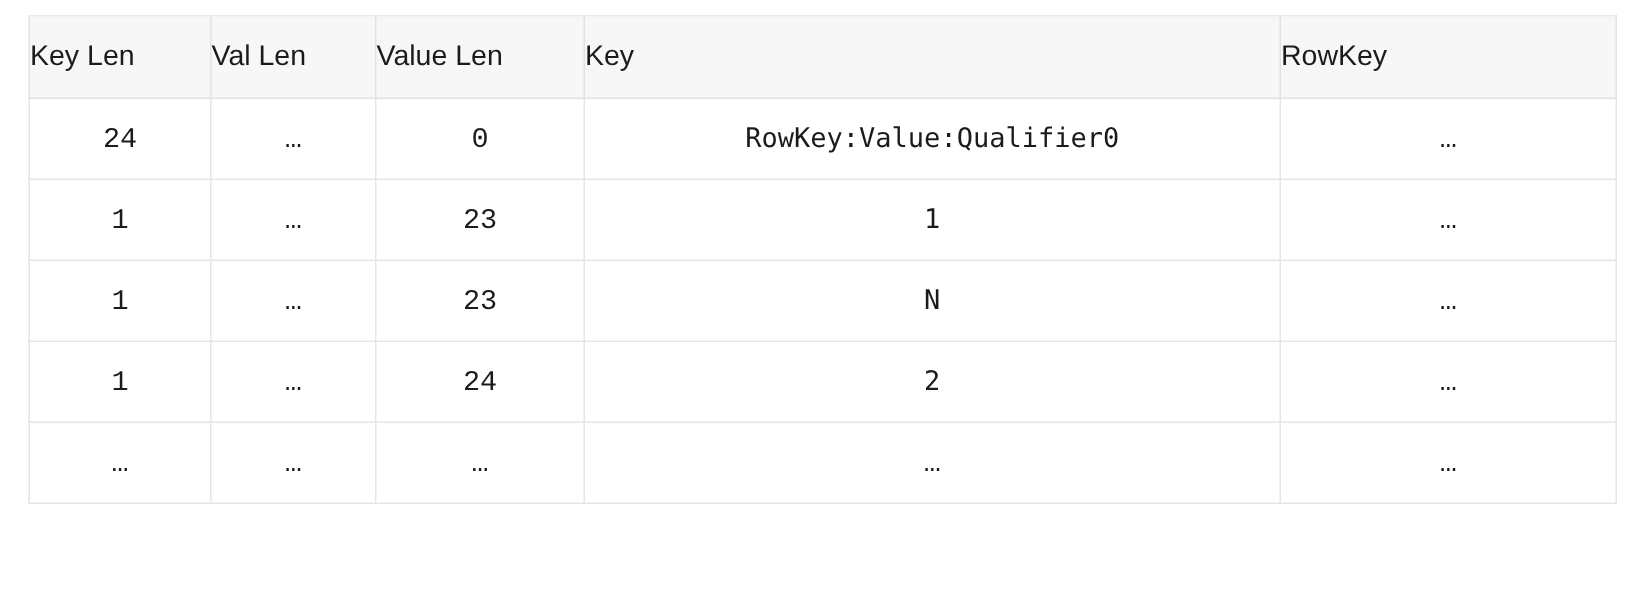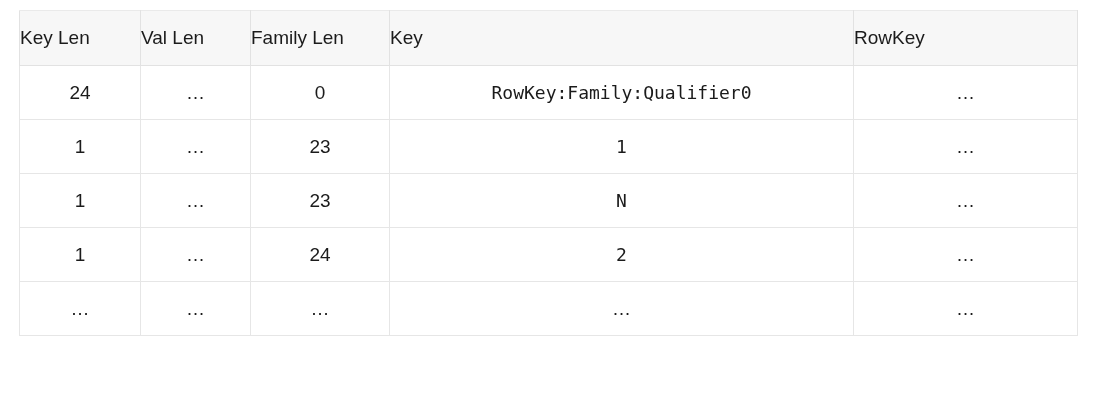--- a/index.html
+++ b/index.html
@@ -62,21 +62,21 @@
   }
 
   table.kv-table tbody td.key-cell {
     font-family: "DejaVu Sans Mono", "Liberation Mono", monospace;
     font-size: 18px;
     letter-spacing: 0px;
   }
 
   table.kv-table tbody td.dots,
   table.kv-table tbody td.num {
-    font-family: Liberation Sans, sans-serif;
+    font-family: Liberation Mono, monospace;
   }
 
   table.kv-table tbody tr:last-child td {
     border-bottom: 1px solid #e6e6e6;
   }
 </style>
 </head>
 <body>
 
 <div class="table-wrap">
@@ -85,31 +85,31 @@
       <col class="c-keylen">
       <col class="c-vallen">
       <col class="c-prefix">
       <col class="c-key">
       <col class="c-value">
     </colgroup>
     <thead>
       <tr>
         <th>Key Len</th>
         <th>Val Len</th>
-        <th>Family Len</th>
+        <th>Value Len</th>
         <th>Key</th>
         <th>RowKey</th>
       </tr>
     </thead>
     <tbody>
       <tr>
         <td class="num">24</td>
         <td class="dots">…</td>
         <td class="num">0</td>
-        <td class="key-cell">RowKey:Family:Qualifier0</td>
+        <td class="key-cell">RowKey:Value:Qualifier0</td>
         <td class="dots">…</td>
       </tr>
       <tr>
         <td class="num">1</td>
         <td class="dots">…</td>
         <td class="num">23</td>
         <td class="key-cell">1</td>
         <td class="dots">…</td>
       </tr>
       <tr>

